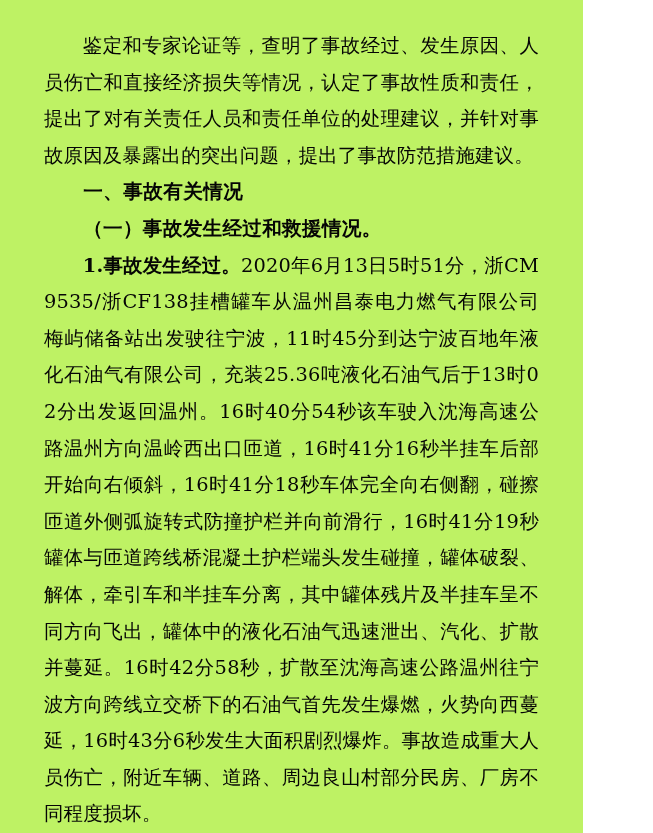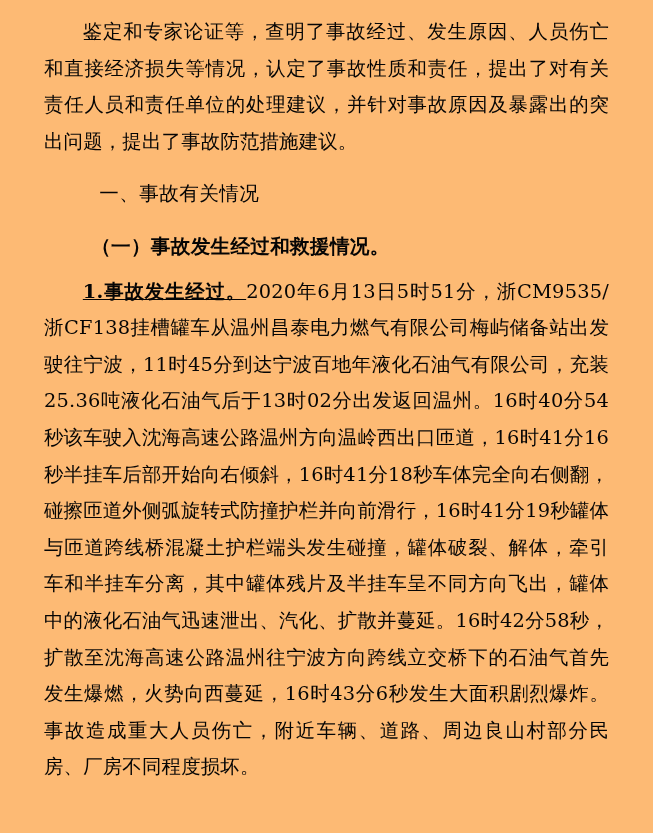--- a/index.html
+++ b/index.html
@@ -9,57 +9,56 @@
   }
   body {
     width: 653px;
     height: 833px;
     font-family: "DejaVu Serif", "Liberation Serif", serif;
     color: #050505;
     overflow: hidden;
   }
   .page {
     position: relative;
-    width: 653px;
+    width: 583px;
     height: 833px;
     box-sizing: border-box;
-    padding: 14px 44px 0 44px;
-    background: #fdba74;
+    padding: 28px 44px 0 44px;
+    background: #bef264;
   }
   .para {
     font-size: 19.4px;
     line-height: 36.6px;
     text-align: justify;
     text-justify: inter-ideograph;
     letter-spacing: 0.2px;
     margin: 0;
     word-break: break-all;
   }
   .indent {
     text-indent: 2em;
   }
   .heading {
     font-size: 19.6px;
     line-height: 36.6px;
-    font-weight: normal;
-    margin: 16px;
+    font-weight: bold;
+    margin: 0;
     text-indent: 2em;
     letter-spacing: 0.4px;
   }
   .sub-heading {
     font-size: 19.6px;
     line-height: 36.6px;
     font-weight: bold;
-    margin: 8px;
+    margin: 0;
     text-indent: 2em;
     letter-spacing: 0.3px;
   }
   .bold-lead {
     font-weight: bold;
-    text-decoration: underline;
   }
 </style>
 </head>
 <body>
 
 <div class="page">
 
   <p class="para indent">鉴定和专家论证等，查明了事故经过、发生原因、人员伤亡和直接经济损失等情况，认定了事故性质和责任，提出了对有关责任人员和责任单位的处理建议，并针对事故原因及暴露出的突出问题，提出了事故防范措施建议。</p>
 
 

